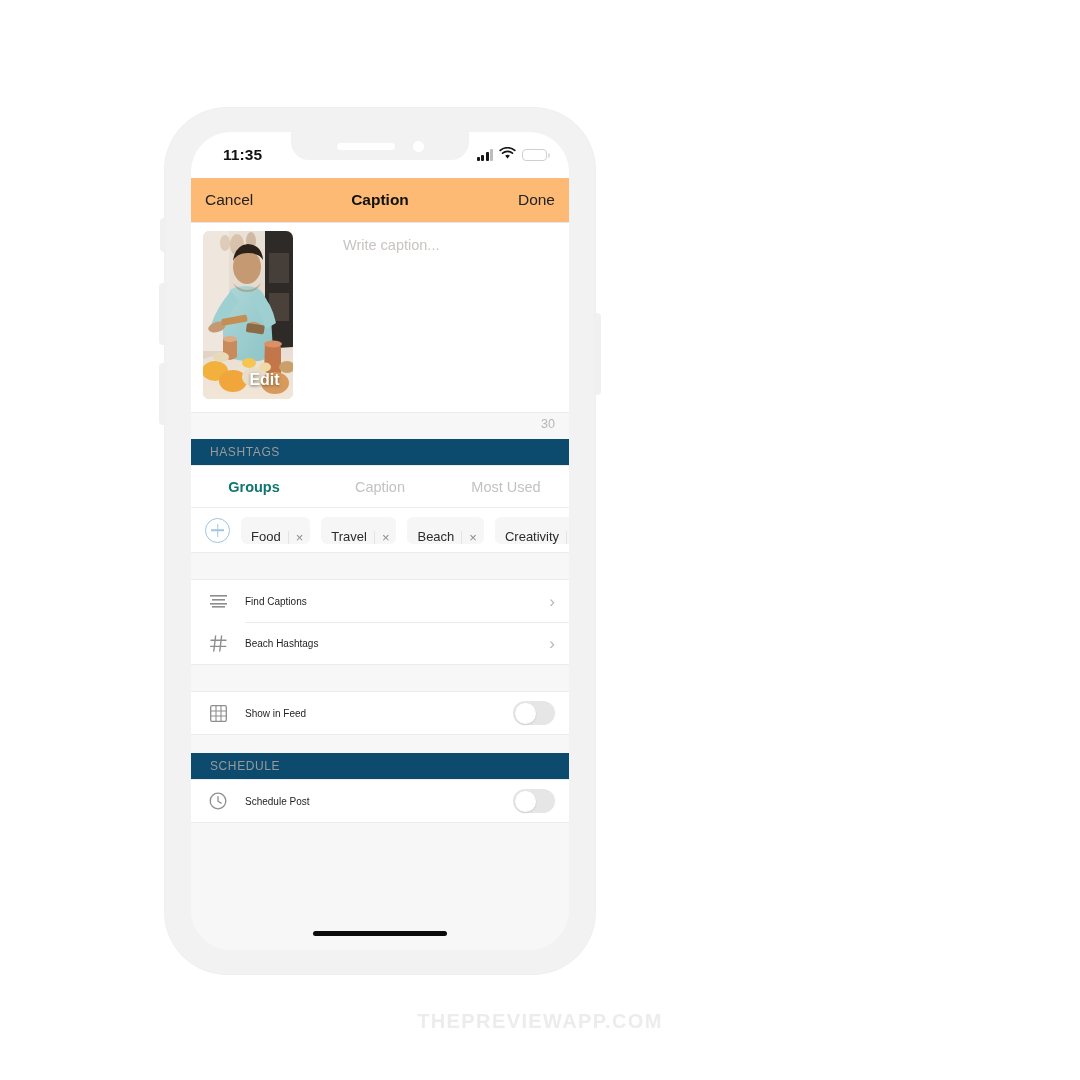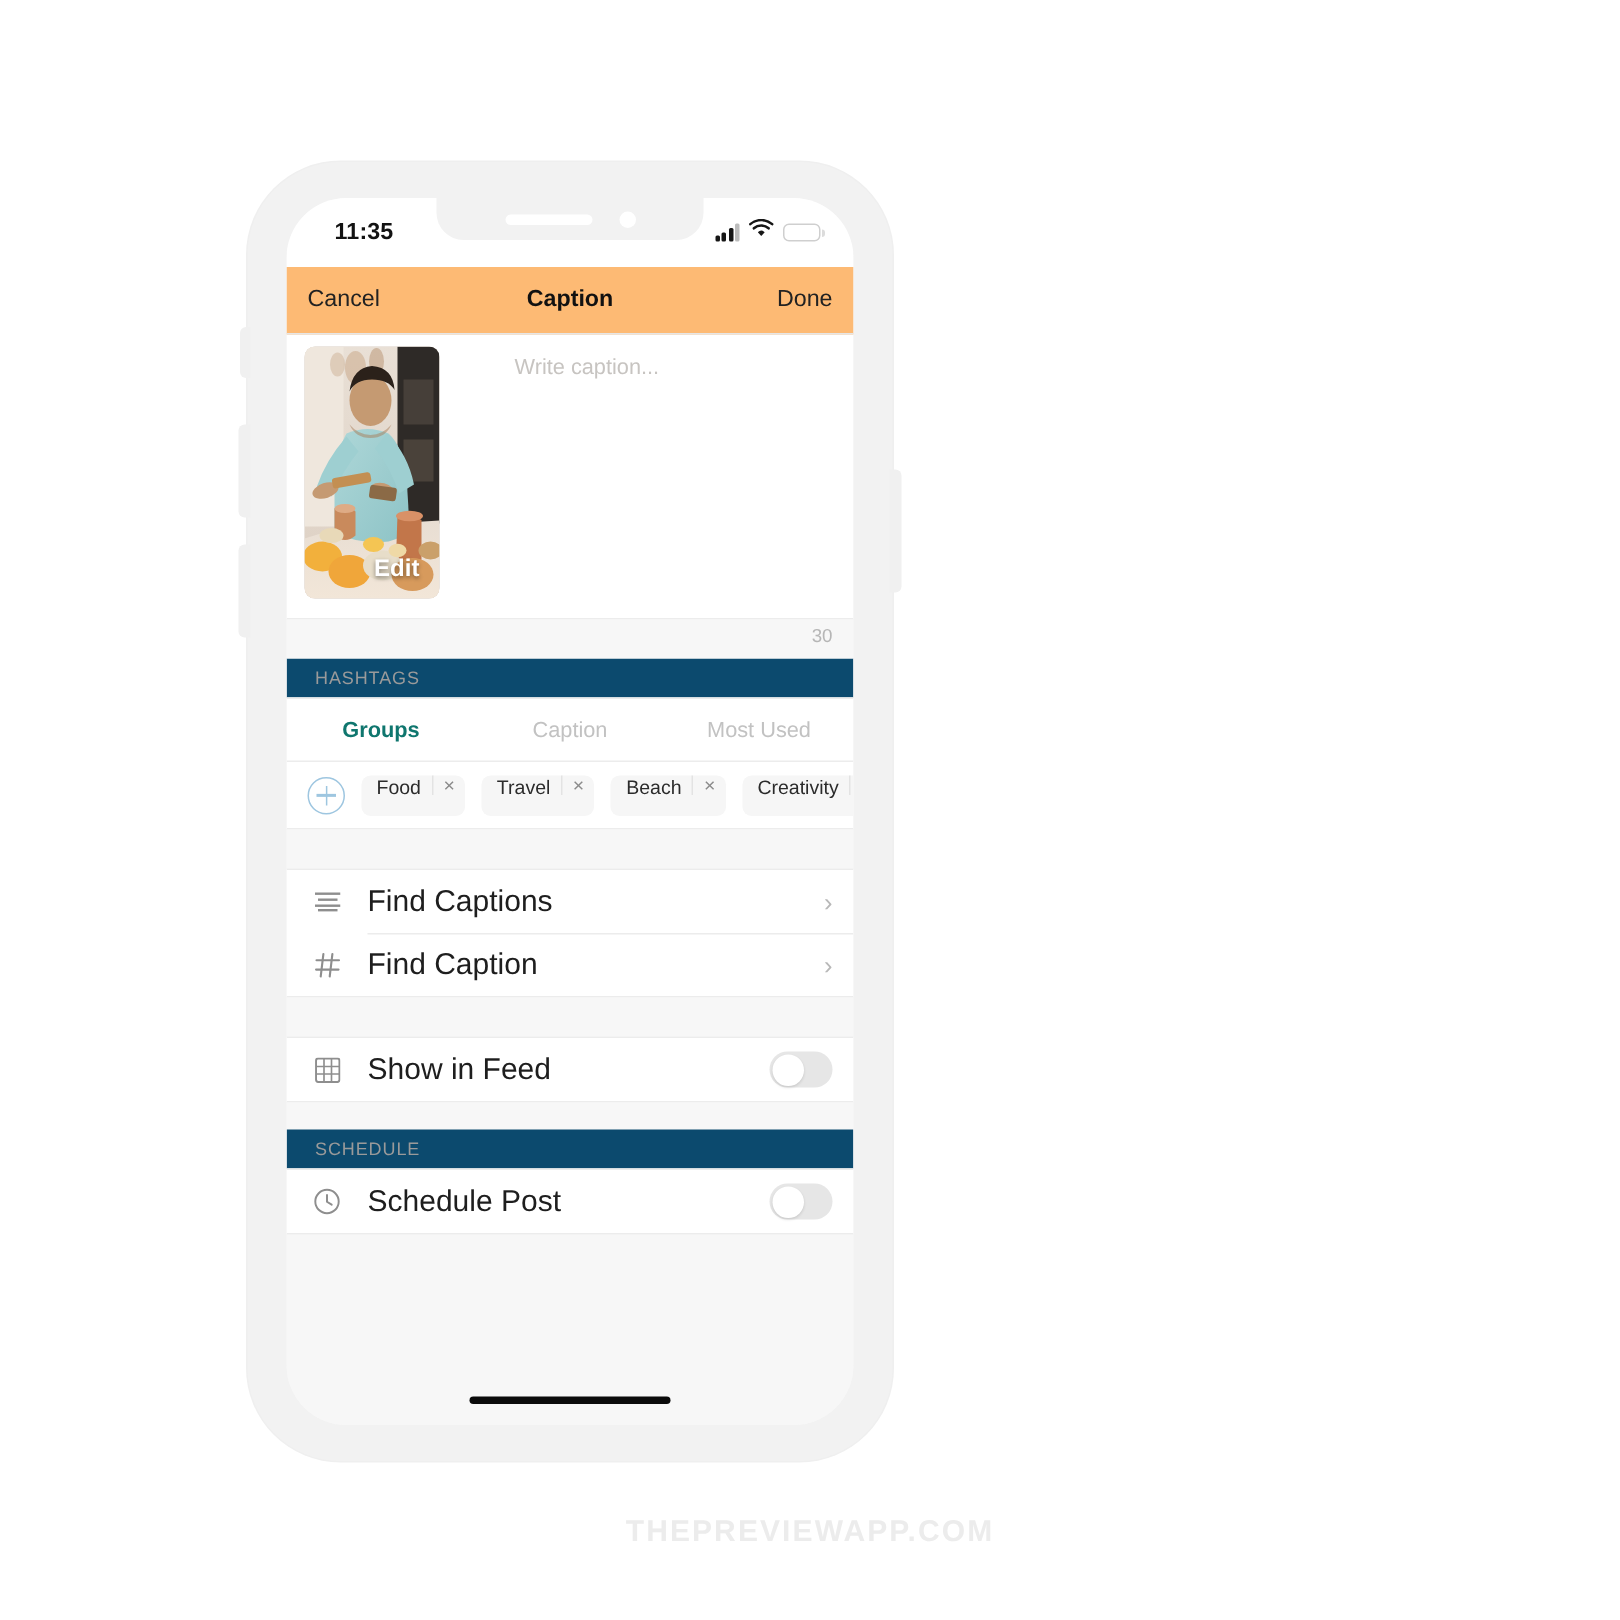--- a/index.html
+++ b/index.html
@@ -257,21 +257,21 @@
     background: #9ec6e0;
   }
   #add-chip::before { left: 5px; right: 5px; top: 50%; height: 1.5px; transform: translateY(-50%); }
   #add-chip::after  { top: 5px; bottom: 5px; left: 50%; width: 1.5px; transform: translateX(-50%); }
   .chip {
     flex: 0 0 auto;
     height: 27px;
     background: #f6f6f6;
     border-radius: 6px;
     display: flex;
-    align-items: flex-start;
+    align-items: flex-end;
     padding: 0 7px 0 10px;
     gap: 7px;
     font-size: 13px;
     color: #2b2b2b;
     cursor: pointer;
     white-space: nowrap;
   }
   .chip .chip-x {
     color: #8b8b8b;
     font-size: 13px;
@@ -305,21 +305,21 @@
   .row-icon {
     width: 26px;
     display: flex;
     align-items: center;
     justify-content: center;
     color: #8e8e8e;
     flex: 0 0 auto;
   }
   .row-label {
     margin-left: 14px;
-    font-size: 20px;
+    font-size: 10px;
     color: #1e1e1e;
     flex: 1;
   }
   .chevron {
     color: #b8b8b8;
     font-size: 17px;
     line-height: 1;
   }
   .toggle {
     width: 42px; height: 24px;
@@ -512,21 +512,21 @@
             </span>
             <span class="row-label">Find Captions</span>
             <span class="chevron">›</span>
           </div>
           <div class="row">
             <span class="row-icon">
               <svg width="17" height="17" viewBox="0 0 17 17">
                 <path d="M5.6 1 L3.8 16 M11.6 1 L9.8 16 M1 5.2 L16 5.2 M0.7 11.4 L15.7 11.4" stroke="#8e8e8e" stroke-width="1.4" fill="none" stroke-linecap="round"></path>
               </svg>
             </span>
-            <span class="row-label">Find Caption</span>
+            <span class="row-label">Beach Hashtags</span>
             <span class="chevron">›</span>
           </div>
         </div>
 
         <div class="gap"></div>
 
         <div class="list-group">
           <div class="row">
             <span class="row-icon">
               <svg width="17" height="17" viewBox="0 0 17 17">

